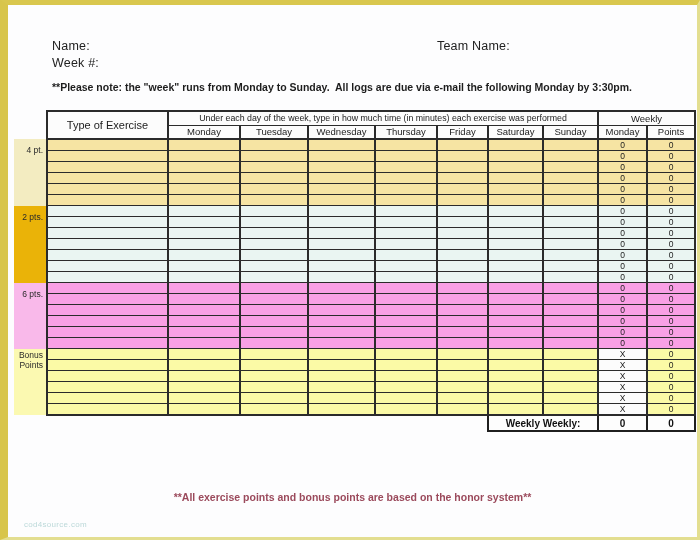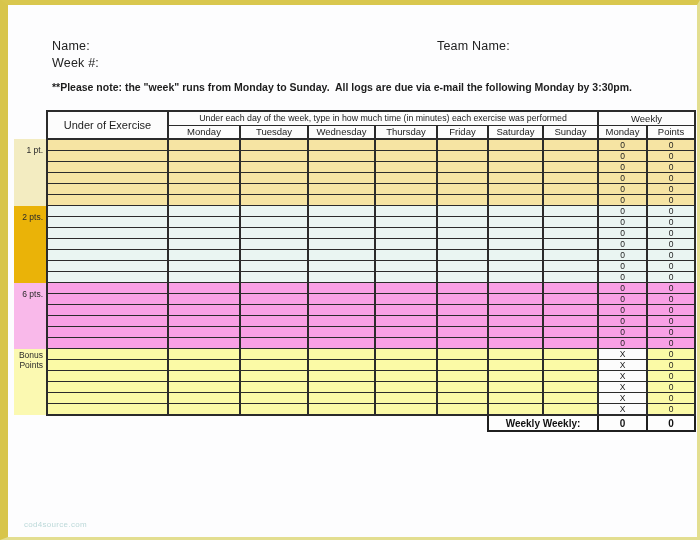--- a/index.html
+++ b/index.html
@@ -75,40 +75,40 @@
       <col style="width:62px">
         <col style="width:51px">
         <col style="width:55px">
         <col style="width:55px">
       <col style="width:49px">
         <col style="width:48px">
     </colgroup>
     <thead>
       <tr>
         <td class="ghost"></td>
-        <th class="grid type" rowspan="2">Under of Exercise</th>
+        <th class="grid type" rowspan="2">Type of Exercise</th>
         <th class="grid instr" colspan="7">Under each day of the week, type in how much time (in minutes) each exercise was performed</th>
         <th class="grid wk" colspan="2">Weekly</th>
       </tr>
       <tr>
         <td class="ghost"></td>
         <th class="grid day">Monday</th>
         <th class="grid day">Tuesday</th>
         <th class="grid day">Wednesday</th>
         <th class="grid day">Thursday</th>
         <th class="grid day">Friday</th>
         <th class="grid day">Saturday</th>
         <th class="grid day">Sunday</th>
         <th class="grid day">Monday</th>
         <th class="grid day">Points</th>
       </tr>
     </thead>
     <tbody>
         <tr>
-          <td rowspan="6" class="label-block" style="background: rgb(243, 236, 193);"><span>1 pt.</span></td>
+          <td rowspan="6" class="label-block" style="background: rgb(243, 236, 193);"><span>4 pt.</span></td>
           <td class="grid" style="background: rgb(246, 228, 163);"></td>
           <td class="grid" style="background: rgb(246, 228, 163);"></td>
           <td class="grid" style="background: rgb(246, 228, 163);"></td>
           <td class="grid" style="background: rgb(246, 228, 163);"></td>
           <td class="grid" style="background: rgb(246, 228, 163);"></td>
           <td class="grid" style="background: rgb(246, 228, 163);"></td>
           <td class="grid" style="background: rgb(246, 228, 163);"></td>
           <td class="grid" style="background: rgb(246, 228, 163);"></td>
           <td class="grid" style="background: rgb(246, 228, 163);">0</td>
           <td class="grid" style="background: rgb(246, 228, 163);">0</td>
@@ -408,15 +408,16 @@
     <tfoot>
       <tr class="total-row">
         <td class="ghost" colspan="7"></td>
         <td class="grid" colspan="2">Weekly Weekly:</td>
         <td class="grid">0</td>
         <td class="grid">0</td>
       </tr>
     </tfoot>
   </table>
 
+  <div class="footer-note">**All exercise points and bonus points are based on the honor system**</div>
   <div class="watermark">cod4source.com</div>
 
 </div>
 
 </body></html>

